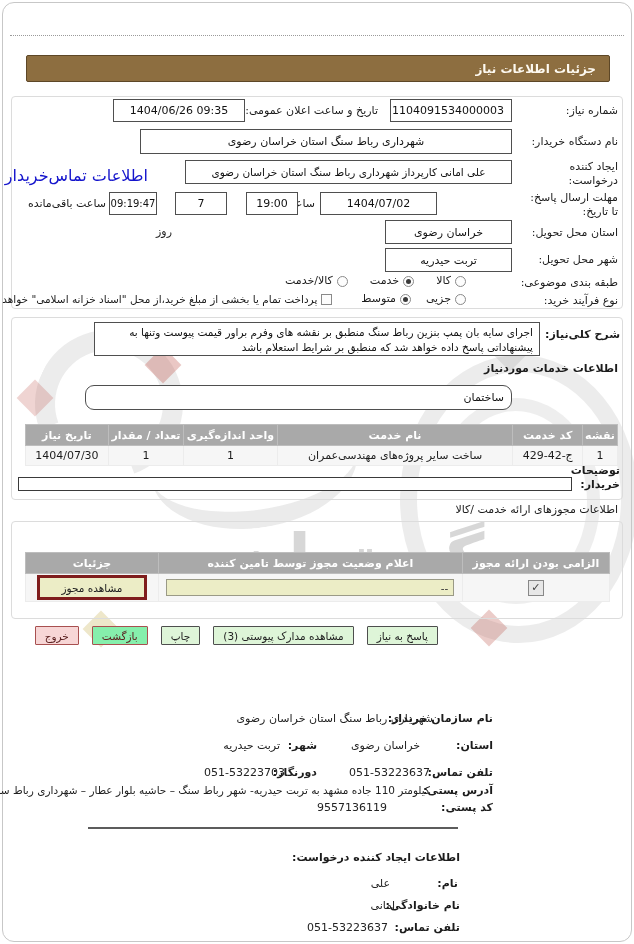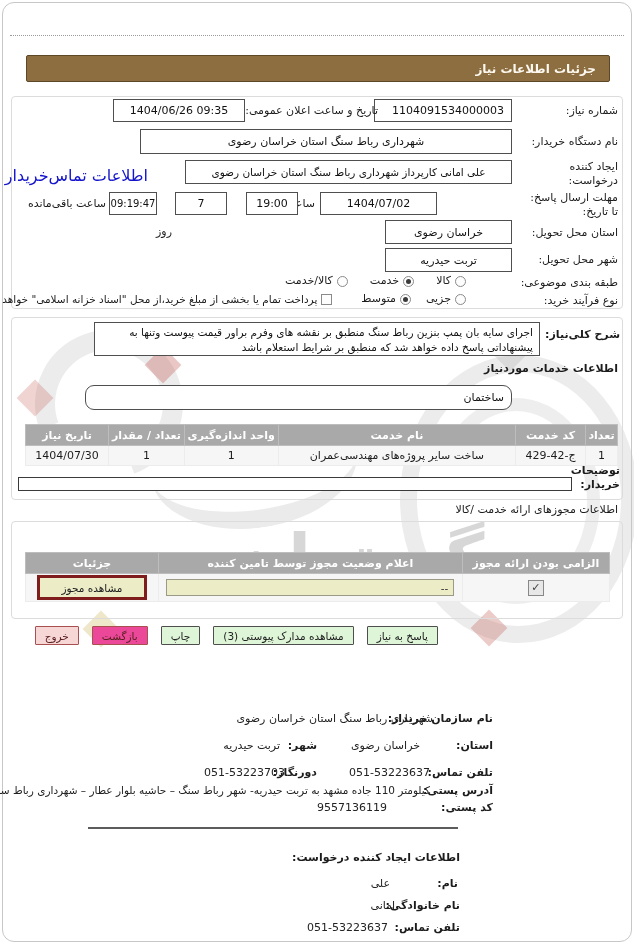--- a/index.html
+++ b/index.html
@@ -87,21 +87,21 @@
   <div class="abs card"></div>
   <div class="abs dotted"></div>
 
   <div class="abs bar" style="left: 26px; right: 24px; top: 55px; background: rgb(141, 110, 64);">
     <span>جزئیات اطلاعات نیاز</span>
   </div>
 
   <div class="abs fs" style="right:11px;left:11px;top:96px;height:211px;"></div>
 
   <div class="abs lb" style="right:16px;top:104px;">شماره نیاز:</div>
-  <div class="abs ip r" style="right:122px;width:138px;top:99px;height:23px;">1104091534000003</div>
+  <div class="abs ip r" style="right:122px;width:122px;top:99px;height:23px;">1104091534000003</div>
   <div class="abs lb" style="right:256px;top:104px;">تاریخ و ساعت اعلان عمومی:</div>
   <div class="abs ip c ltr" style="right:389px;width:132px;top:99px;height:23px;">1404/06/26 09:35</div>
 
   <div class="abs lb" style="right:16px;top:135px;">نام دستگاه خریدار:</div>
   <div class="abs ip c" style="right:122px;width:372px;top:129px;height:25px;">شهرداری رباط سنگ استان خراسان رضوی</div>
 
   <div class="abs lb wrap" style="right:16px;top:160px;width:80px;">ایجاد کننده درخواست:</div>
   <div class="abs ip c" style="right:122px;width:327px;top:160px;height:24px;font-size:10.5px;">علی امانی کارپرداز شهرداری رباط سنگ استان خراسان رضوی</div>
   <div class="abs lnk" style="right:486px;top:166px;">اطلاعات تماس‌خریدار</div>
 
@@ -166,21 +166,21 @@
     <colgroup>
         <col style="width:32px">
         <col style="width:70px">
         <col style="width:238px">
         <col style="width:94px">
         <col style="width:76px">
         <col style="width:83px">
       </colgroup>
     <thead>
       <tr>
-        <th>تعداد</th>
+        <th>نقشه</th>
         <th>کد خدمت</th>
         <th>نام خدمت</th>
         <th>واحد اندازه‌گیری</th>
         <th>تعداد / مقدار</th>
         <th>تاریخ نیاز</th>
       </tr>
     </thead>
     <tbody>
       <tr>
         <td>1</td>
@@ -224,21 +224,21 @@
           <div class="lic-btn">مشاهده مجوز</div>
         </td>
       </tr>
     </tbody>
   </table>
 
   <div class="abs btnrow" style="right:196px;top:626px;">
     <div class="btn bg" style="background: rgb(222, 245, 216);">پاسخ به نیاز</div>
     <div class="btn bg" style="background: rgb(222, 245, 216);">مشاهده مدارک پیوستی (3)</div>
     <div class="btn bg" style="background: rgb(222, 245, 216);">چاپ</div>
-    <div class="btn bp" style="background: #ec4899;">بازگشت</div>
+    <div class="btn bp" style="background: #86efac;">بازگشت</div>
     <div class="btn bp" style="background: rgb(247, 214, 214);">خروج</div>
   </div>
 
 
   <div class="abs lb b" style="right:141px;top:712px;">نام سازمان خریدار:</div>
   <div class="abs val" style="right:201px;top:712px;">شهرداری رباط سنگ استان خراسان رضوی</div>
 
   <div class="abs lb b" style="right:141px;top:739px;">استان:</div>
   <div class="abs val" style="right:214px;top:739px;">خراسان رضوی</div>
   <div class="abs lb b" style="right:317px;top:739px;">شهر:</div>

